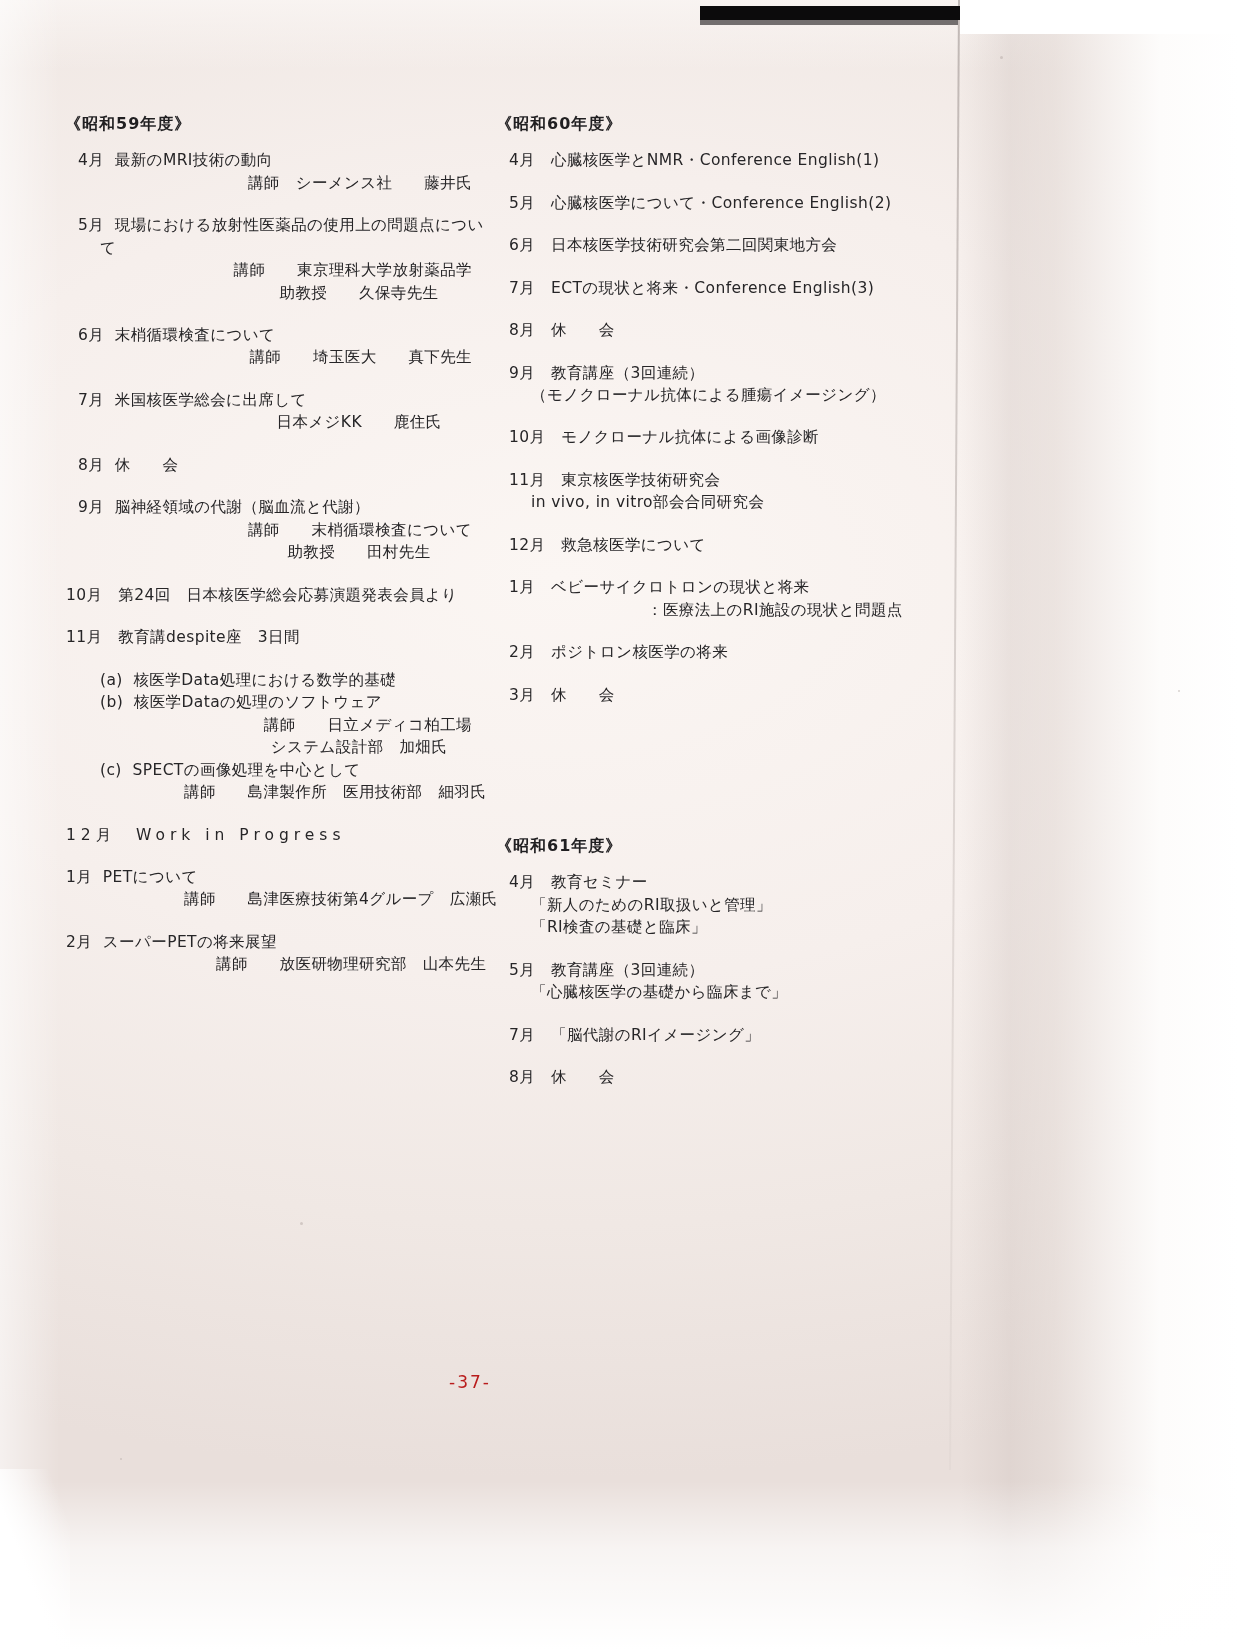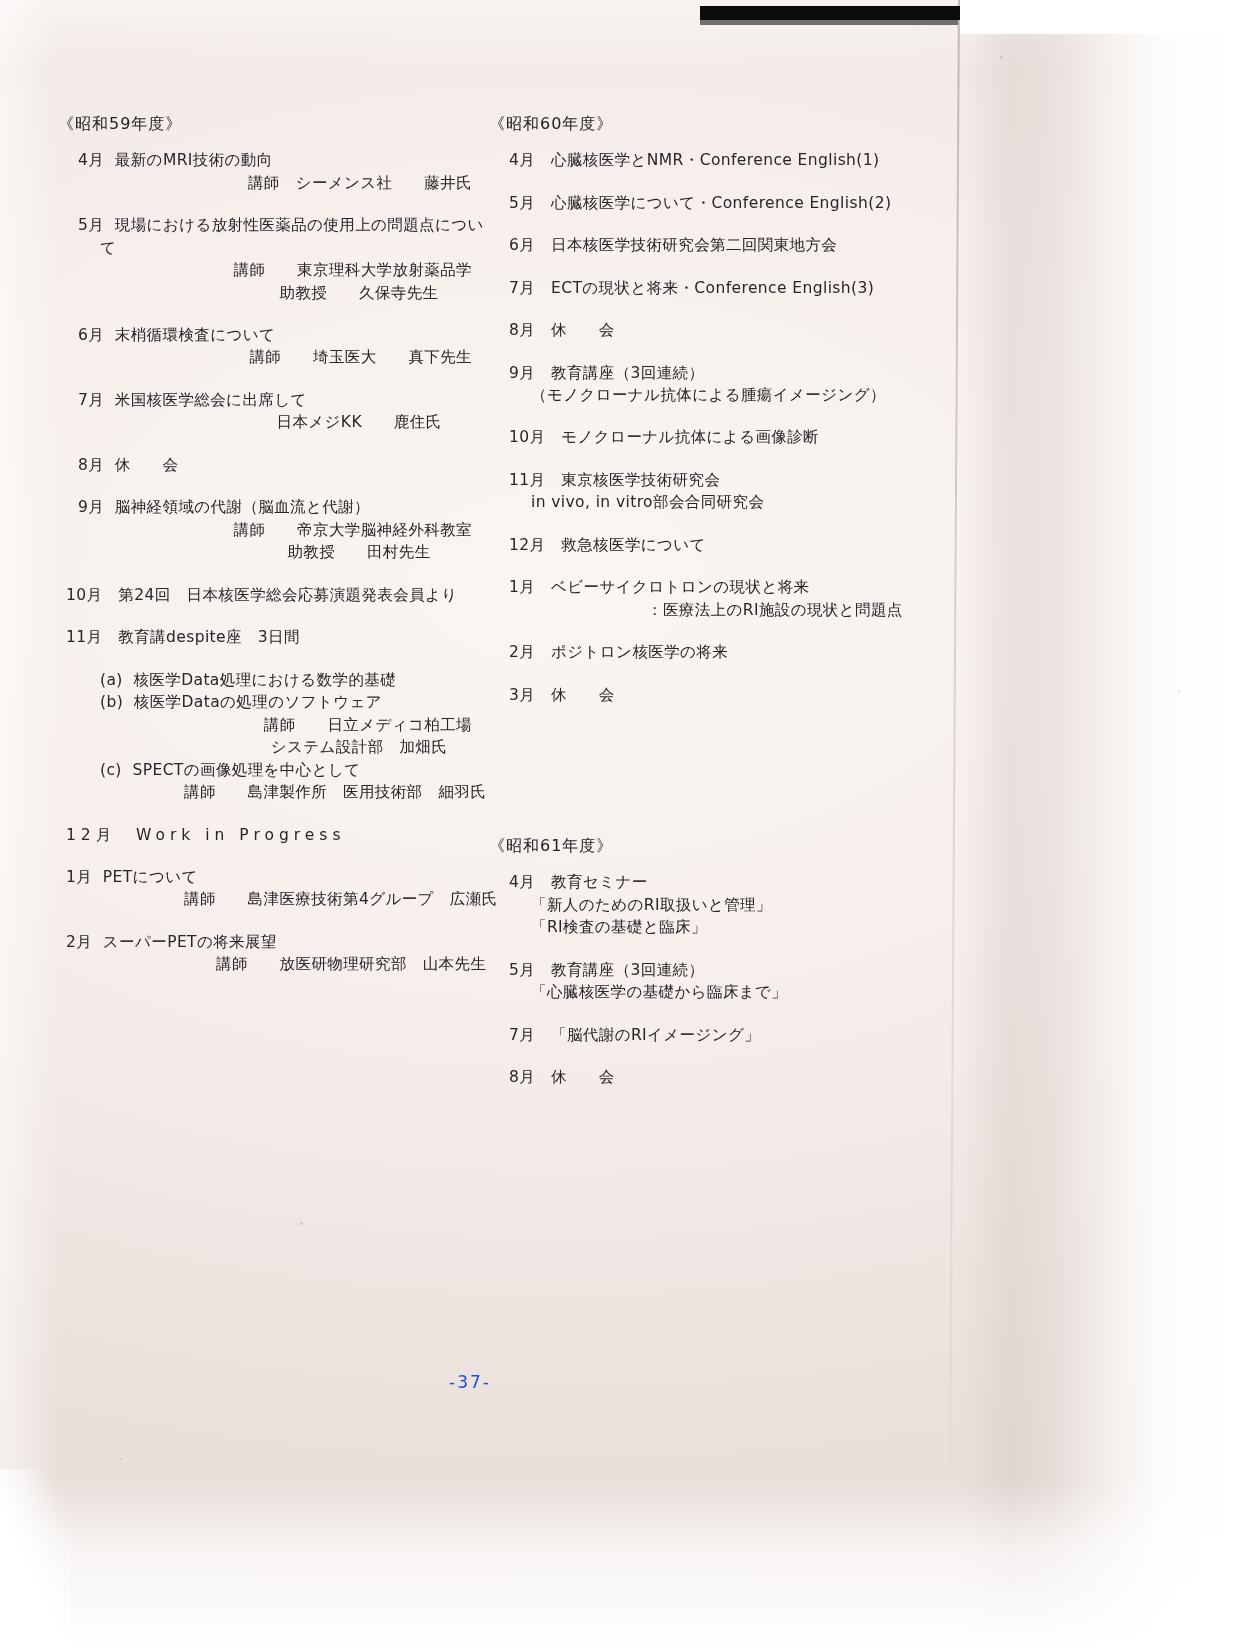--- a/index.html
+++ b/index.html
@@ -93,45 +93,45 @@
     position: absolute;
     font-size: 15.5px;
     line-height: 1.45;
     letter-spacing: .4px;
     color: #262527;
   }
   #col-left  { left: 52px;  top: 112px; width: 420px; }
   #col-right { left: 483px; top: 112px; width: 470px; }
 
   .year-head {
-    font-weight: 400;
+    font-weight: 700;
     font-size: 16px;
     letter-spacing: 1px;
-    margin: 0 0 14px 6px;
+    margin: 0 0 14px 13px;
     color: #201f21;
   }
   .entry { margin: 0 0 20px 14px; }
   .line { white-space: pre; }
   .l0 { padding-left: 0px; }
   .l1 { padding-left: 12px; }
   .l2 { padding-left: 34px; }
   .l3 { padding-left: 58px; }
   .l4 { padding-left: 150px; text-align: right; }
   .l5 { padding-left: 180px; text-align: center; }
   .l8 { padding-left: 118px; }
   .wide { letter-spacing: 5px; }
 
   #page-number {
     position: absolute;
     left: 0; top: 1372px;
     width: 940px;
     text-align: center;
     font-size: 17px;
     letter-spacing: 2px;
-    color: #1d4ed8;
+    color: #b91c1c;
   }
 
   
   .ink { filter: blur(0.15px); }
 </style>
 </head>
 <body>
 
 <div id="page">
   <div id="paper"></div>
@@ -164,21 +164,21 @@
       </div>
       <div class="entry">
         <div class="line l1">7月  米国核医学総会に出席して</div>
         <div class="line l5">日本メジKK　　鹿住氏</div>
       </div>
       <div class="entry">
         <div class="line l1">8月  休　　会</div>
       </div>
       <div class="entry">
         <div class="line l1">9月  脳神経領域の代謝（脳血流と代謝）</div>
-        <div class="line l4">講師　　帝京大学脳神経外科教室</div>
+        <div class="line l4">講師　　末梢循環検査について</div>
         <div class="line l5">助教授　　田村先生</div>
       </div>
       <div class="entry">
         <div class="line l0">10月　第24回　日本核医学総会応募演題発表会員より</div>
       </div>
       <div class="entry">
         <div class="line l0">11月　教育講despite座　3日間</div>
       </div>
       <div class="entry">
         <div class="line l2">(a)  核医学Data処理における数学的基礎</div>

